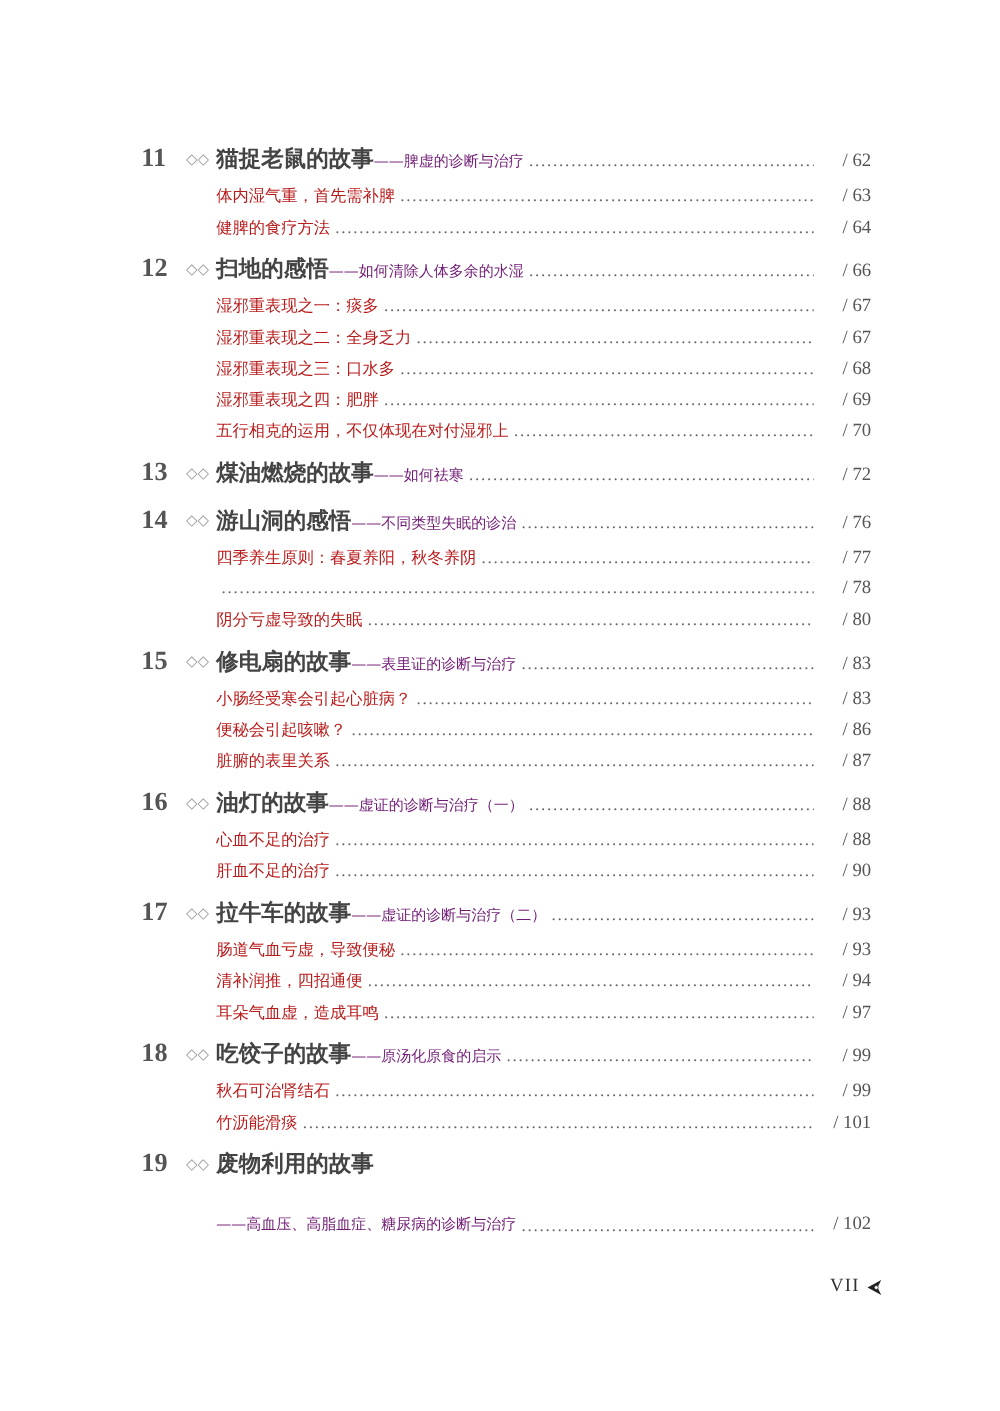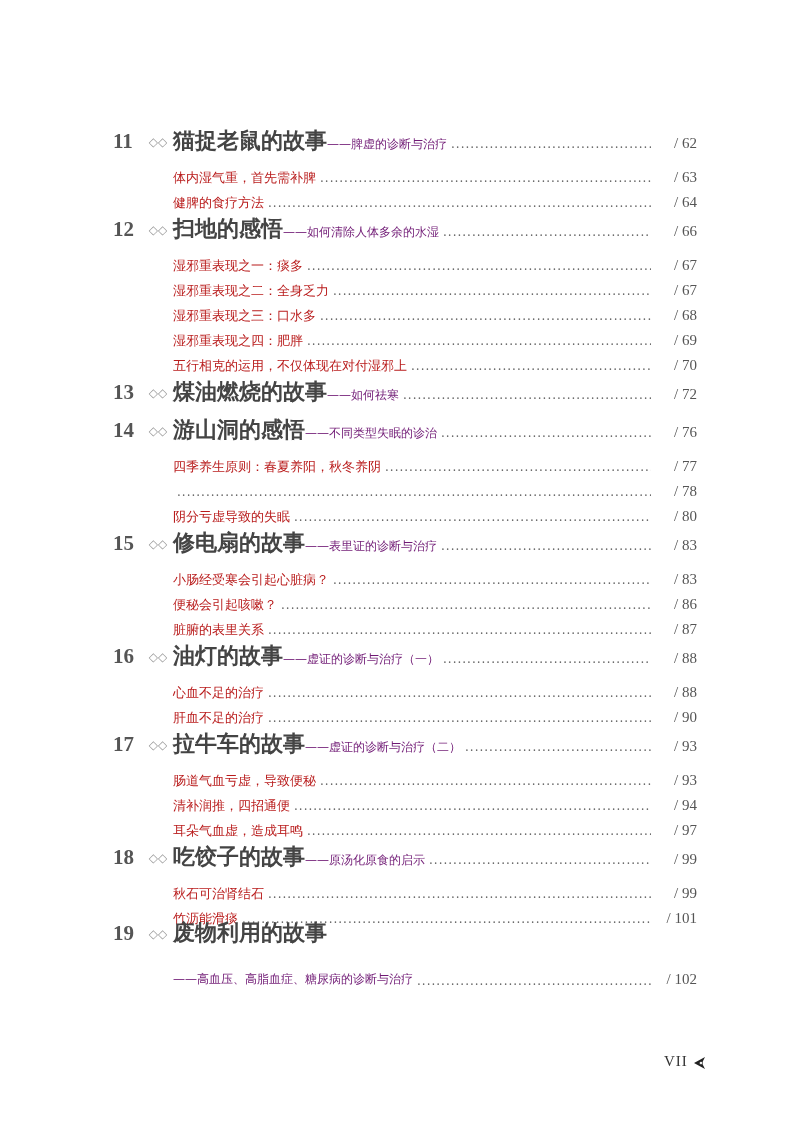--- a/index.html
+++ b/index.html
@@ -6,30 +6,30 @@
   body { width: 800px; height: 1129px; position: relative; overflow: hidden;
          font-family: "DejaVu Serif", "Liberation Serif", serif; color: #555555; }
   .page { position: absolute; left: 0; top: 0; width: 720px; height: 1129px; }
   .toc { position: absolute; left: 113px; top: 114px; width: 584px; }
   .chapter { margin-bottom: 4px; }
   .ch-row { display: flex; align-items: baseline; height: 34px; }
   .ch-num { width: 30px; font-family: "Liberation Serif", serif; font-weight: bold;
             font-size: 21px; color: #555; }
   .ch-mark { width: 30px; text-align: center; font-size: 12px; color: #9a9a9a; position: relative; top: -2px; }
   .ch-title { display: flex; align-items: baseline; flex: 1; min-width: 0; }
-  .ch-bold { font-weight: bold; font-size: 22px; color: #444; white-space: nowrap; }
+  .ch-bold { font-weight: bold; font-size: 18px; color: #444; white-space: nowrap; }
   .ch-rest { font-size: 12px; color: #701a75; white-space: nowrap; }
   .sec-row { display: flex; align-items: baseline; height: 25px; padding-left: 60px; }
   .sec-title { font-size: 13px; color: #b91c1c; white-space: nowrap; }
   .leader { flex: 1; overflow: hidden; white-space: nowrap; color: #666; font-size: 12px;
             margin: 0 6px 0 4px; letter-spacing: 1px; }
   .leader::before { content: "........................................................................................................................................................................"; }
-  .pg { font-family: "Liberation Serif", serif; font-size: 15px; color: #555; white-space: nowrap; width: 40px; text-align: right; margin-top: 21px; }
+  .pg { font-family: "Liberation Serif", serif; font-size: 15px; color: #555; white-space: nowrap; width: 40px; text-align: right; }
   .cont-row { display: flex; align-items: flex-end; height: 36px; padding-left: 60px; }
-  .footer { position: absolute; left: 664px; top: 1053px; display: flex; align-items: flex-end; }
+  .footer { position: absolute; left: 664px; top: 1021px; display: flex; align-items: center; }
   .footer-num { font-family: "Liberation Serif", serif; font-size: 15px; color: #333; letter-spacing: 1px; }
   .footer-icon { margin-left: 4px; width: 14px; height: 14px; }
 </style>
 </head>
 <body>
 
 <div class="page">
   <div class="toc">
 
     <div class="chapter">

